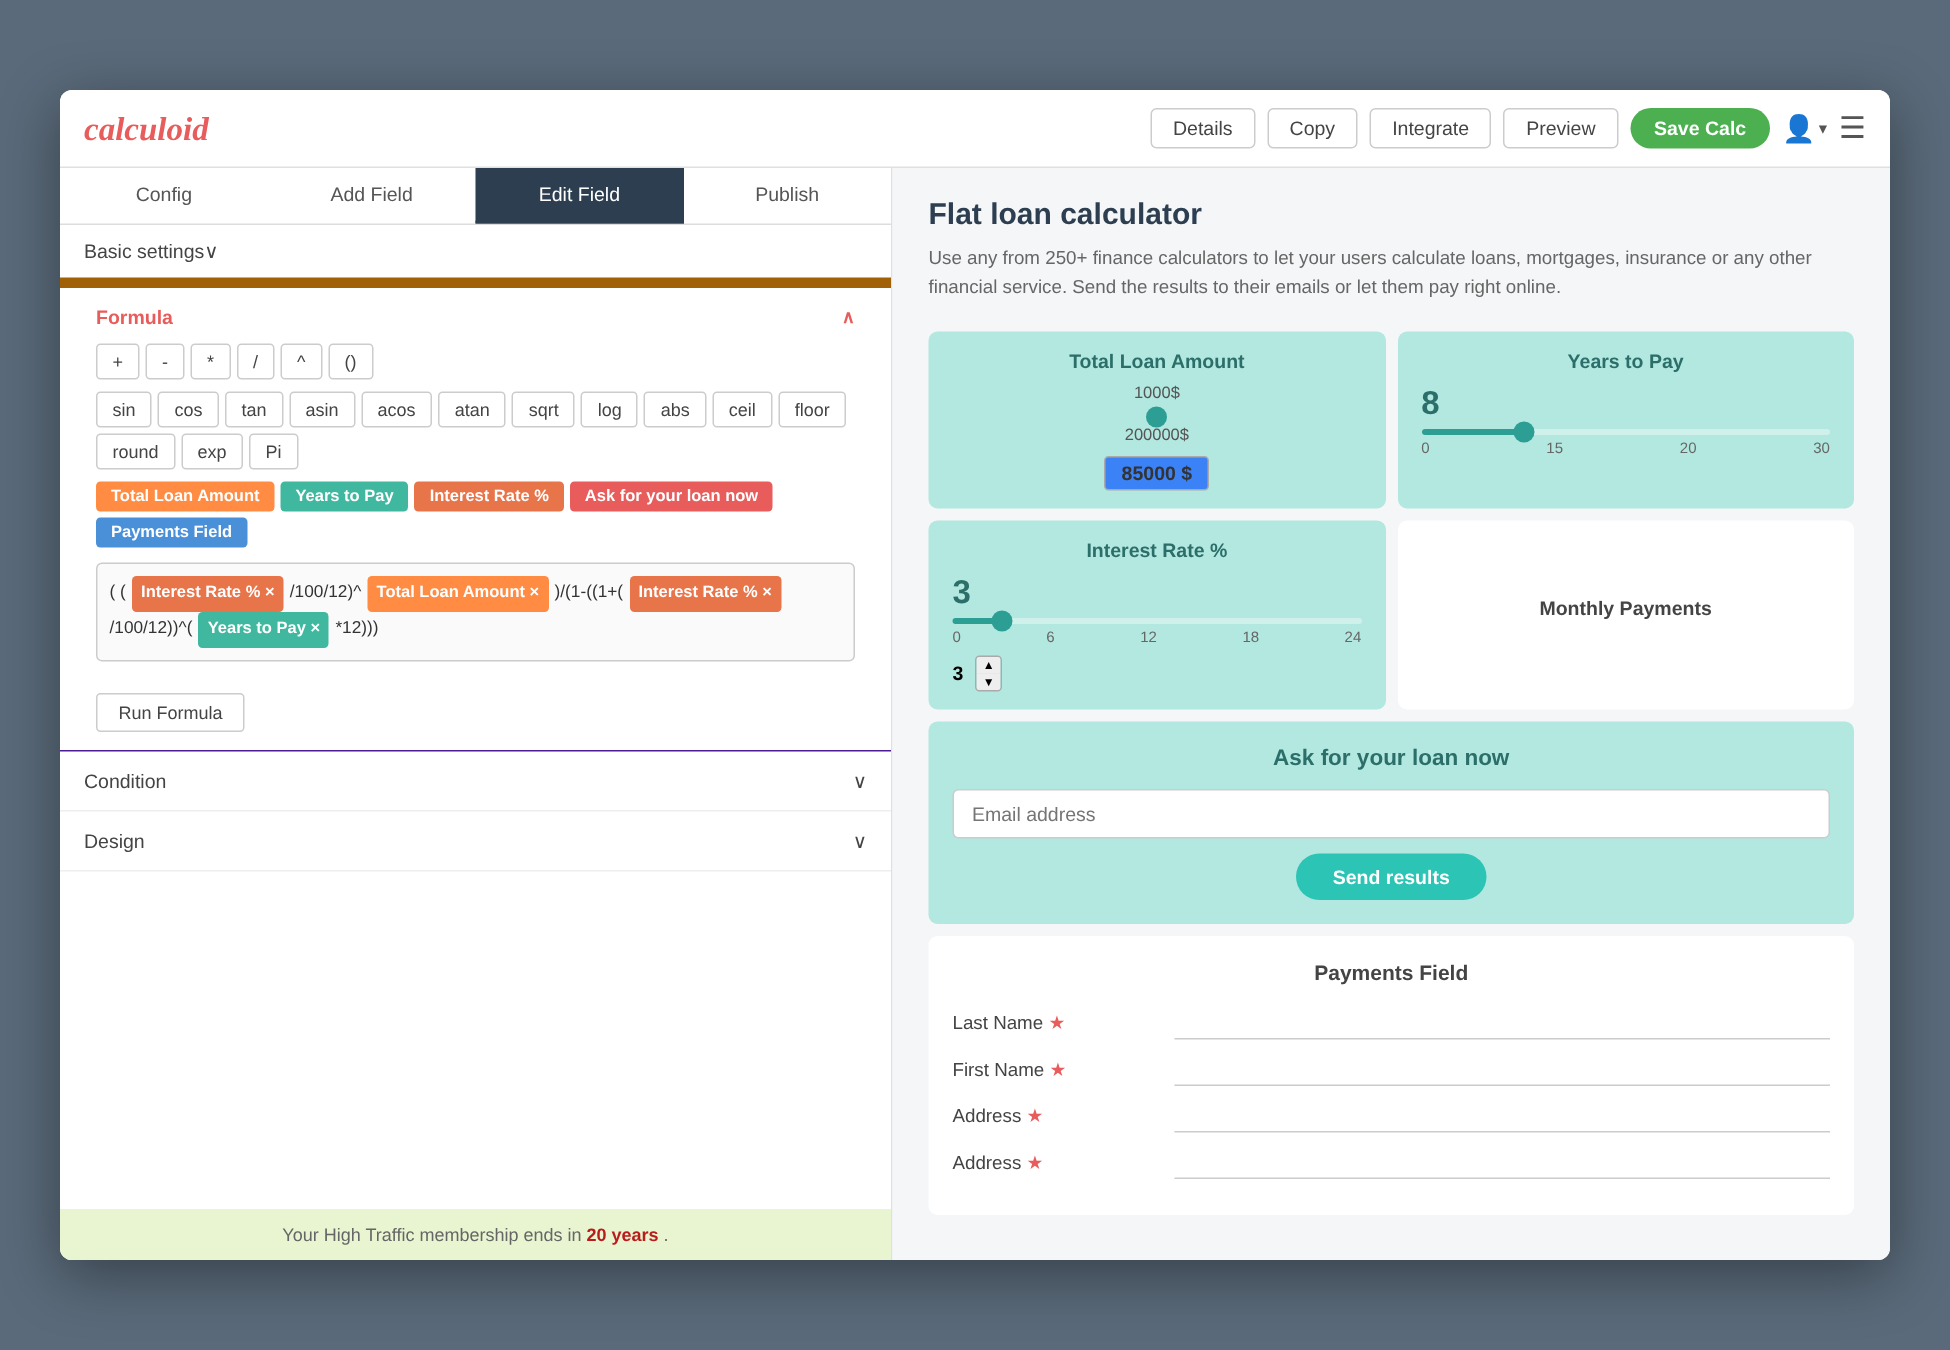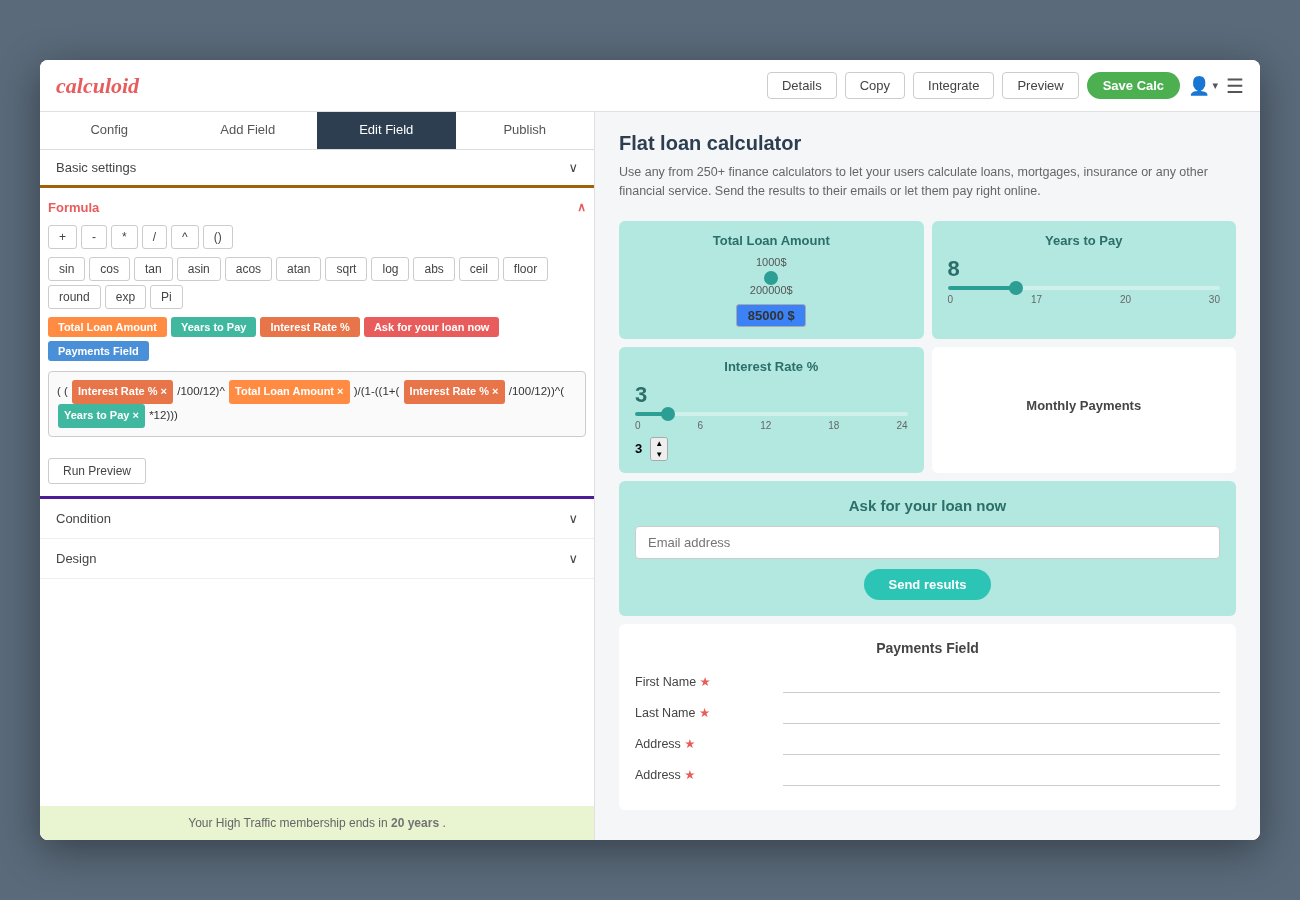--- a/index.html
+++ b/index.html
@@ -106,32 +106,31 @@
       border-bottom: 2px solid transparent;
     }
     .tab.active {
       background: #2c3e50;
       color: #fff;
       border-bottom: 2px solid #2c3e50;
     }
     
     .section-header {
       display: flex;
-      justify-content: space-between;
       align-items: center;
       padding: 10px 16px;
-      border-bottom: 3px solid #a16207;
+      border-bottom: 7px solid #a16207;
       cursor: pointer;
     }
     .section-header span { font-size: 13px; color: #444; }
     .chevron { font-size: 12px; color: #888; }
     
     .formula-section {
-      padding: 12px 8px;
-      border-bottom: 3px solid #4c1d95;
+      padding: 12px 24px;
+      border-bottom: 1px solid #4c1d95;
     }
     .formula-title {
       color: #e85c5c;
       font-size: 13px;
       font-weight: 600;
       margin-bottom: 10px;
       display: flex;
       justify-content: space-between;
     }
     .formula-title .chevron { color: #e85c5c; }
@@ -213,21 +212,21 @@
     .collapsed-section span { font-size: 13px; color: #444; }
     
     .bottom-notice {
       background: #e8f5d0;
       text-align: center;
       padding: 10px;
       font-size: 12px;
       color: #666;
       margin-top: auto;
     }
-    .bottom-notice .highlight { color: #737373; font-weight: 600; }
+    .bottom-notice .highlight { color: #b91c1c; font-weight: 600; }
     
     .right-panel {
       flex: 1;
       background: #f4f6f8;
       overflow-y: auto;
       padding: 20px 24px;
     }
     .calc-title {
       font-size: 20px;
       font-weight: 700;
@@ -475,21 +474,21 @@
           <span class="expr-tag tag-orange2">Interest Rate % ×</span>
           <span> /100/12)^</span>
           <span class="expr-tag tag-orange">Total Loan Amount ×</span>
           <span> )/(1-((1+(</span>
           <span class="expr-tag tag-orange2">Interest Rate % ×</span>
           <span> /100/12))^(</span>
           <span class="expr-tag tag-teal">Years to Pay ×</span>
           <span> *12)))</span>
         </div>
 
-        <button class="run-btn">Run Preview</button>
+        <button class="run-btn">Run Formula</button>
       </div>
 
       <div class="collapsed-section">
         <span>Condition</span>
         <span class="chevron">∨</span>
       </div>
 
       <div class="collapsed-section">
         <span>Design</span>
         <span class="chevron">∨</span>
@@ -530,21 +529,21 @@
           <div class="widget-title">Years to Pay</div>
           <div style="margin-bottom:4px;">
             <span style="font-size:22px;font-weight:700;color:#2c6e69;">8</span>
           </div>
           <div class="slider-track" style="margin-bottom:4px;">
             <div class="slider-fill" style="width:25%;"></div>
             <div class="slider-thumb" style="left:25%;"></div>
           </div>
           <div style="display:flex;justify-content:space-between;font-size:10px;color:#666;">
             <span>0</span>
-              <span>17</span>
+              <span>15</span>
               <span>20</span>
               <span>30</span>
           </div>
         </div>
       </div>
 
       <div class="calc-grid-mid">
 
         <div class="calc-widget">
           <div class="widget-title">Interest Rate %</div>
@@ -579,25 +578,25 @@
       <div class="loan-section">
         <div class="loan-section-title">Ask for your loan now</div>
         <input class="email-input" type="email" placeholder="Email address" style="">
         <br>
         <button class="send-btn">Send results</button>
       </div>
 
       <div class="payments-section">
         <div class="payments-title">Payments Field</div>
         <div class="payment-row">
+          <span class="payment-label">Last Name <span class="required-star">★</span></span>
+          <input class="payment-input" type="text" style="">
+        </div>
+        <div class="payment-row">
           <span class="payment-label">First Name <span class="required-star">★</span></span>
-          <input class="payment-input" type="text" style="">
-        </div>
-        <div class="payment-row">
-          <span class="payment-label">Last Name <span class="required-star">★</span></span>
           <input class="payment-input" type="text" style="">
         </div>
         <div class="payment-row">
           <span class="payment-label">Address <span class="required-star">★</span></span>
           <input class="payment-input" type="text" style="">
         </div>
         <div class="payment-row">
           <span class="payment-label">Address <span class="required-star">★</span></span>
           <input class="payment-input" type="text" style="">
         </div>

